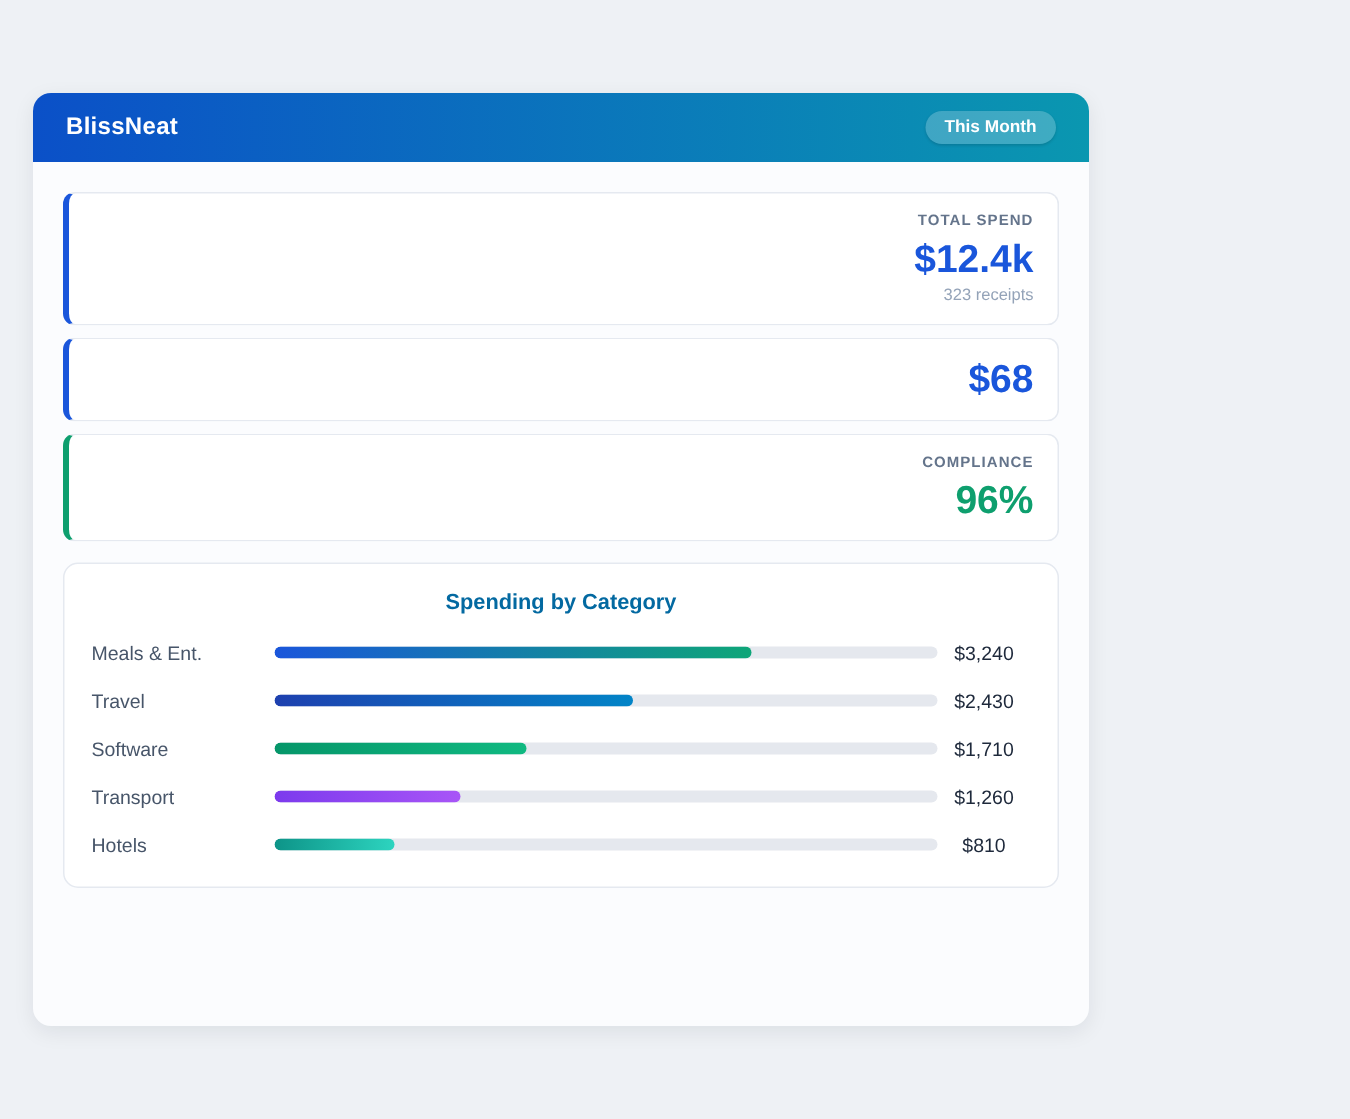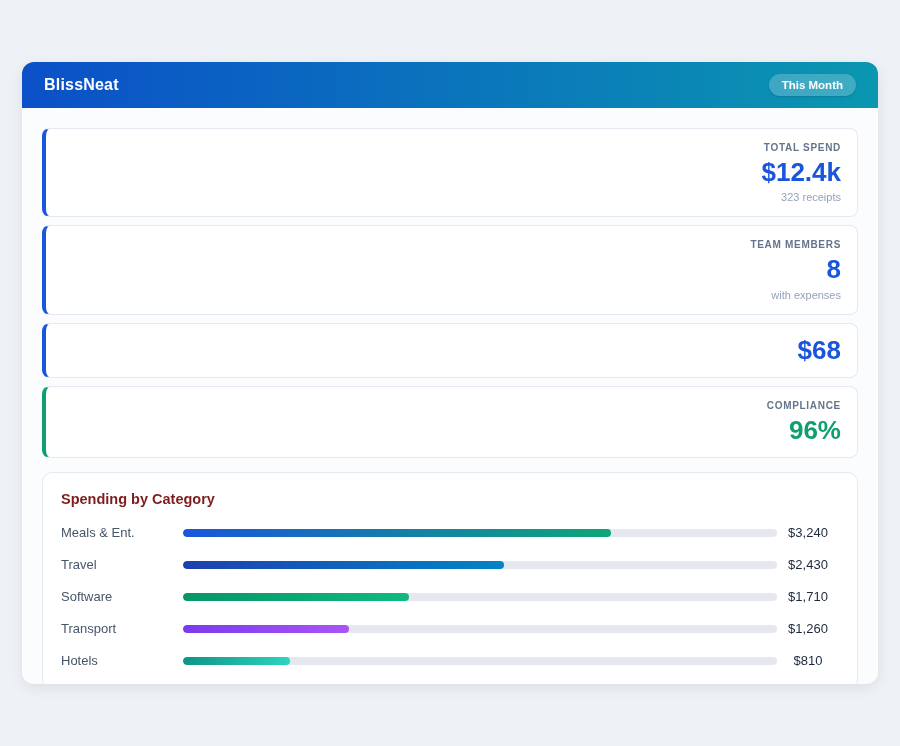--- a/index.html
+++ b/index.html
@@ -5,21 +5,21 @@
   * { margin: 0; padding: 0; box-sizing: border-box; }
   html, body { width: 900px; height: 746px; }
   body {
     background: #eef1f5;
     font-family: "Liberation Sans", "DejaVu Sans", sans-serif;
     position: relative;
   }
   .app-card {
     position: absolute;
     left: 22px; top: 62px;
-    width: 856px; height: 622px;
+    width: 704px; height: 622px;
     background: #fbfcfe;
     border-radius: 12px;
     box-shadow: 0 4px 14px rgba(15, 23, 42, 0.08);
     overflow: hidden;
   }
   .app-header {
     height: 46px;
     background: linear-gradient(90deg, #0b50c8 0%, #0a97b0 100%);
     display: flex;
     align-items: center;
@@ -76,22 +76,23 @@
   .chart-card {
     background: #ffffff;
     border: 1px solid #e5e9f0;
     border-radius: 10px;
     padding: 18px 18px 16px 18px;
     margin-top: 14px;
   }
   .chart-title {
     font-size: 14.5px;
     font-weight: bold;
-    color: #7f1d1d;
+    color: #0369a1;
     margin-bottom: 18px;
+    text-align: center;
   }
   .bar-row {
     display: flex;
     align-items: center;
     margin-bottom: 17px;
   }
   .bar-row:last-child { margin-bottom: 4px; }
   .bar-category {
     width: 122px;
     flex: none;
@@ -129,25 +130,20 @@
   </div>
 
   <div class="app-body">
 
     <div class="stat-card" style="border-left-color: rgb(26, 86, 219);">
       <div class="stat-label">TOTAL SPEND</div>
       <div class="stat-value" style="color: rgb(26, 86, 219);">$12.4k</div>
       <div class="stat-sub">323 receipts</div>
     </div>
 
-    <div class="stat-card" style="border-left-color: rgb(26, 86, 219);">
-      <div class="stat-label">TEAM MEMBERS</div>
-      <div class="stat-value" style="color: rgb(26, 86, 219);">8</div>
-      <div class="stat-sub">with expenses</div>
-    </div>
 
     <div class="stat-card" style="border-left-color: rgb(26, 86, 219);">
       <div class="stat-value" style="color: rgb(26, 86, 219);">$68</div>
 
     </div>
 
     <div class="stat-card" style="border-left-color: rgb(14, 159, 110);">
       <div class="stat-label">COMPLIANCE</div>
       <div class="stat-value" style="color: rgb(14, 159, 110);">96%</div>
 

